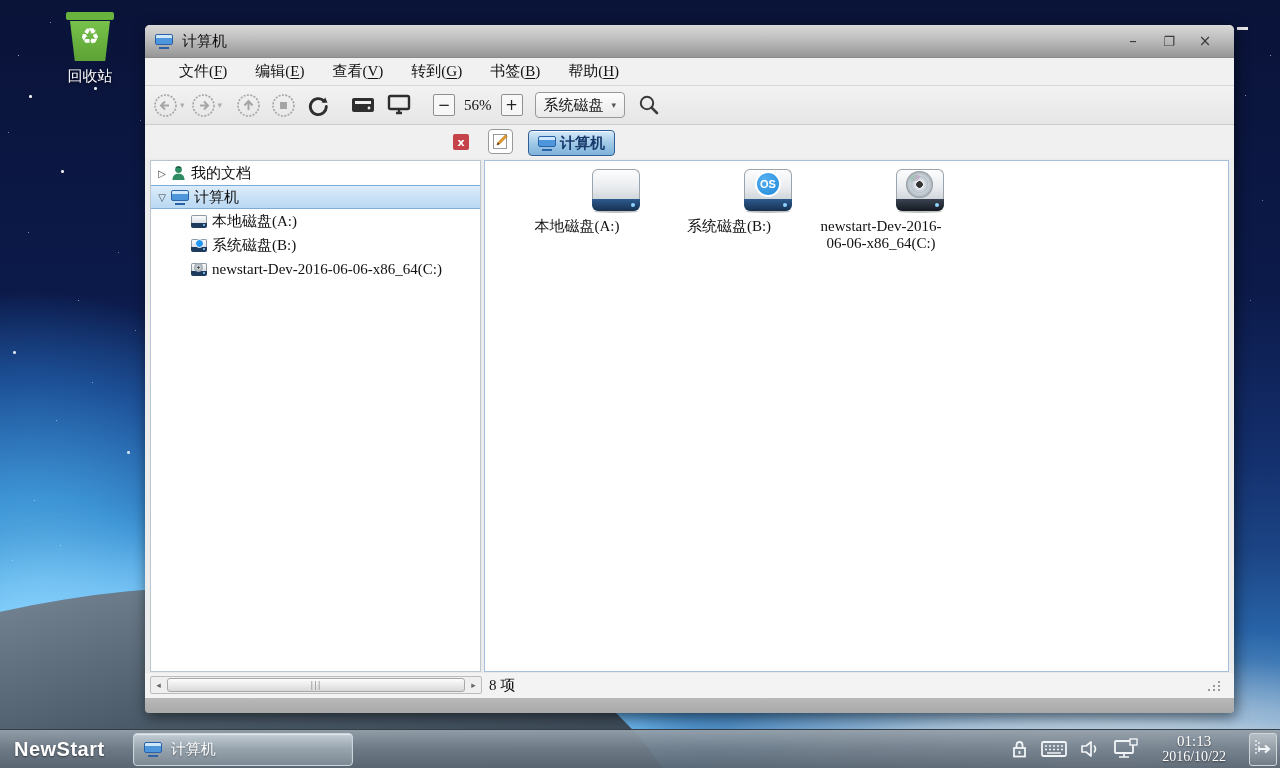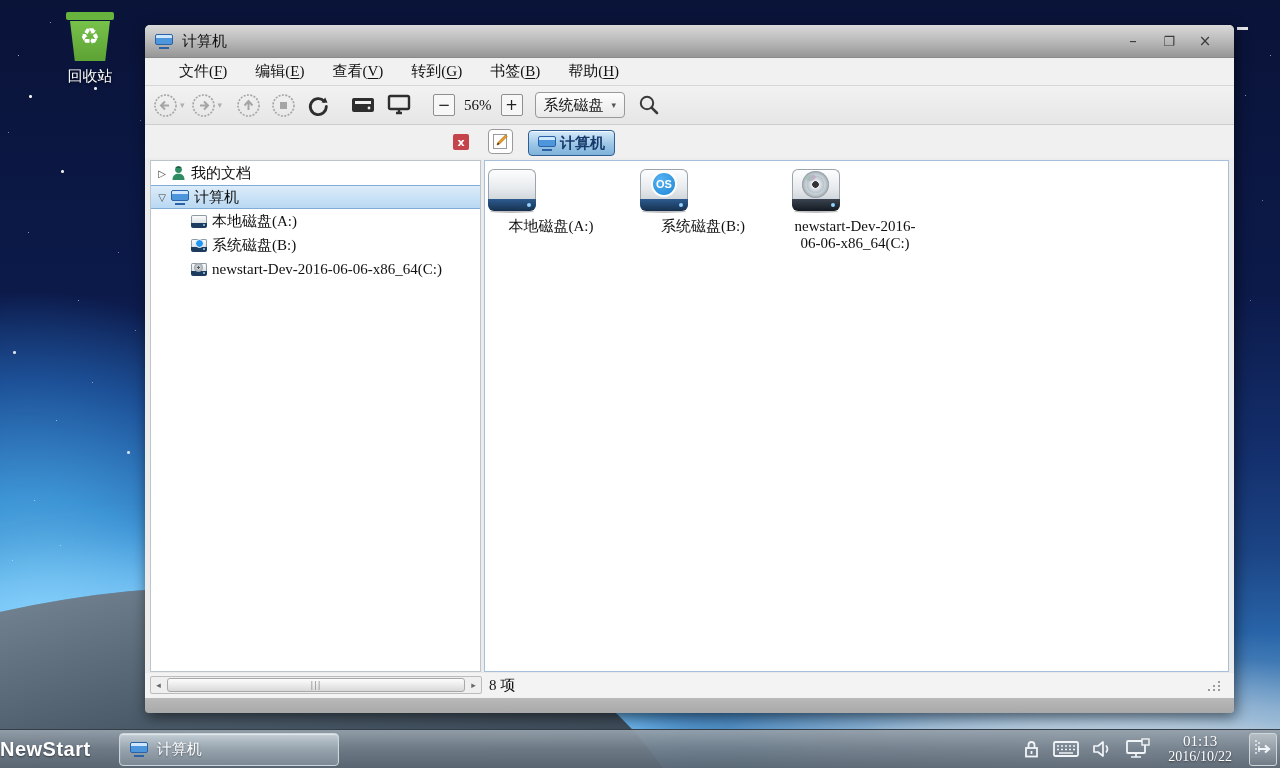--- a/index.html
+++ b/index.html
@@ -136,21 +136,21 @@
   .sdrive { width:16px; height:13px; position:relative; }
   .sdrive .top { position:absolute; inset:0 0 4px 0; background:linear-gradient(180deg,#fbfcfd,#d9dee3); border:1px solid #8f99a2; border-bottom:none; border-radius:2px 2px 0 0; }
   .sdrive .strip { position:absolute; left:0; bottom:0; width:16px; height:5px; background:#1d3a5f; border-radius:0 0 2px 2px; }
   .sdrive .strip::after { content:""; position:absolute; right:2px; top:1.5px; width:2px; height:2px; background:#9fd4ff; border-radius:50%; }
   .sdrive .os { position:absolute; left:4px; top:0px; width:9px; height:9px; background:#2196f3; border:1px solid #fff; border-radius:50%; }
   .sdrive .cd { position:absolute; left:3px; top:0px; width:9px; height:9px; background:radial-gradient(circle,#555 18%,#cfd6dc 20%,#9aa4ac 70%); border-radius:50%; }
 
   .mainpanel { position:absolute; left:339px; top:135px; width:745px; height:512px; background:#fff;
     border:1px solid #a5c0dd; }
   .files { display:flex; padding:8px 0 0 3px; }
-  .file-item { width:152px; display:flex; flex-direction:column; align-items:flex-start; cursor:default; }
+  .file-item { width:152px; display:flex; flex-direction:column; align-items:flex-end; cursor:default; }
   .file-item .flabel { margin-top:5px; font-size:15px; color:#111; text-align:center; width:126px; line-height:17px; overflow-wrap:break-word; }
 
   
   .bdrive { width:48px; height:44px; position:relative; }
   .bdrive .top { position:absolute; inset:0 0 13px 0; background:linear-gradient(180deg,#fdfdfe,#e8ebee 60%,#cfd5da); border:1px solid #9aa4ac; border-bottom:none; border-radius:6px 6px 0 0; }
   .bdrive .strip { position:absolute; left:0; bottom:2px; width:48px; height:12px; background:linear-gradient(180deg,#2a578a,#173push); background:linear-gradient(180deg,#2d5b8f,#16314f); border-radius:0 0 6px 6px; }
   .bdrive .strip::after { content:""; position:absolute; right:5px; top:4px; width:4px; height:4px; background:#8fd2ff; border-radius:50%; }
   .bdrive .shadow { position:absolute; left:2px; bottom:0; width:44px; height:3px; background:rgba(0,0,0,.25); border-radius:50%; }
   .bdrive .osbadge { position:absolute; left:11px; top:2px; width:26px; height:26px; background:radial-gradient(circle at 35% 30%,#55b1f2,#1e88d8); border:2px solid #fff; border-radius:50%; color:#fff; font-size:11px; font-weight:bold; font-family:"Liberation Sans",sans-serif; display:flex; align-items:center; justify-content:center; }
   .bdrive.cdrom .strip { background:linear-gradient(180deg,#3a4450,#141a22); }
@@ -175,29 +175,29 @@
   .resize-grip i:nth-child(2){ right:5px; bottom:0; }
   .resize-grip i:nth-child(3){ right:10px; bottom:0; }
   .resize-grip i:nth-child(4){ right:0; bottom:4px; }
   .resize-grip i:nth-child(5){ right:5px; bottom:4px; }
   .resize-grip i:nth-child(6){ right:0; bottom:8px; }
 
   
   .taskbar { position:absolute; left:0; top:729px; width:1280px; height:39px;
     background:linear-gradient(180deg, rgba(148,160,170,.95), rgba(112,124,136,.93) 50%, rgba(90,102,114,.95));
     border-top:1px solid rgba(45,55,66,.85); display:flex; align-items:center; }
-  .ns-logo { position:relative; color:#fff; font-family:"Liberation Sans",sans-serif;
+  .ns-logo { position:relative; margin-left:14px; color:#fff; font-family:"Liberation Sans",sans-serif;
     font-weight:bold; font-size:20px; letter-spacing:.5px; text-shadow:0 1px 2px rgba(0,0,0,.5); }
   .task-btn { margin-left:28px; width:220px; height:33px; border:1px solid #ccd5db; border-radius:4px;
     background:linear-gradient(180deg,#c3cdd5,#97a4ae 48%,#7c8994); box-shadow:inset 0 1px 1px rgba(255,255,255,.55);
     display:flex; align-items:center; gap:9px; padding:0 10px; }
   .task-btn .tklabel { color:#fff; font-size:15px; text-shadow:0 1px 2px rgba(0,0,0,.45); }
   .tray { margin-left:auto; display:flex; align-items:center; gap:13px; }
   .tray svg { display:block; }
-  .clock { text-align:center; color:#fff; line-height:15px; text-shadow:0 1px 2px rgba(0,0,0,.5); margin:0 4px; }
+  .clock { text-align:center; color:#fff; line-height:15px; text-shadow:0 1px 2px rgba(0,0,0,.5); margin:0 10px; }
   .clock .time { font-size:15px; }
   .clock .date { font-size:14px; }
   .show-desk { width:28px; height:33px; margin-right:3px; border:1px solid #cfd6da; border-radius:3px;
     background:linear-gradient(180deg,rgba(255,255,255,.35),rgba(255,255,255,.08));
     display:flex; align-items:center; justify-content:center; }
 </style>
 </head>
 <body>
 
 <div class="desktop">

